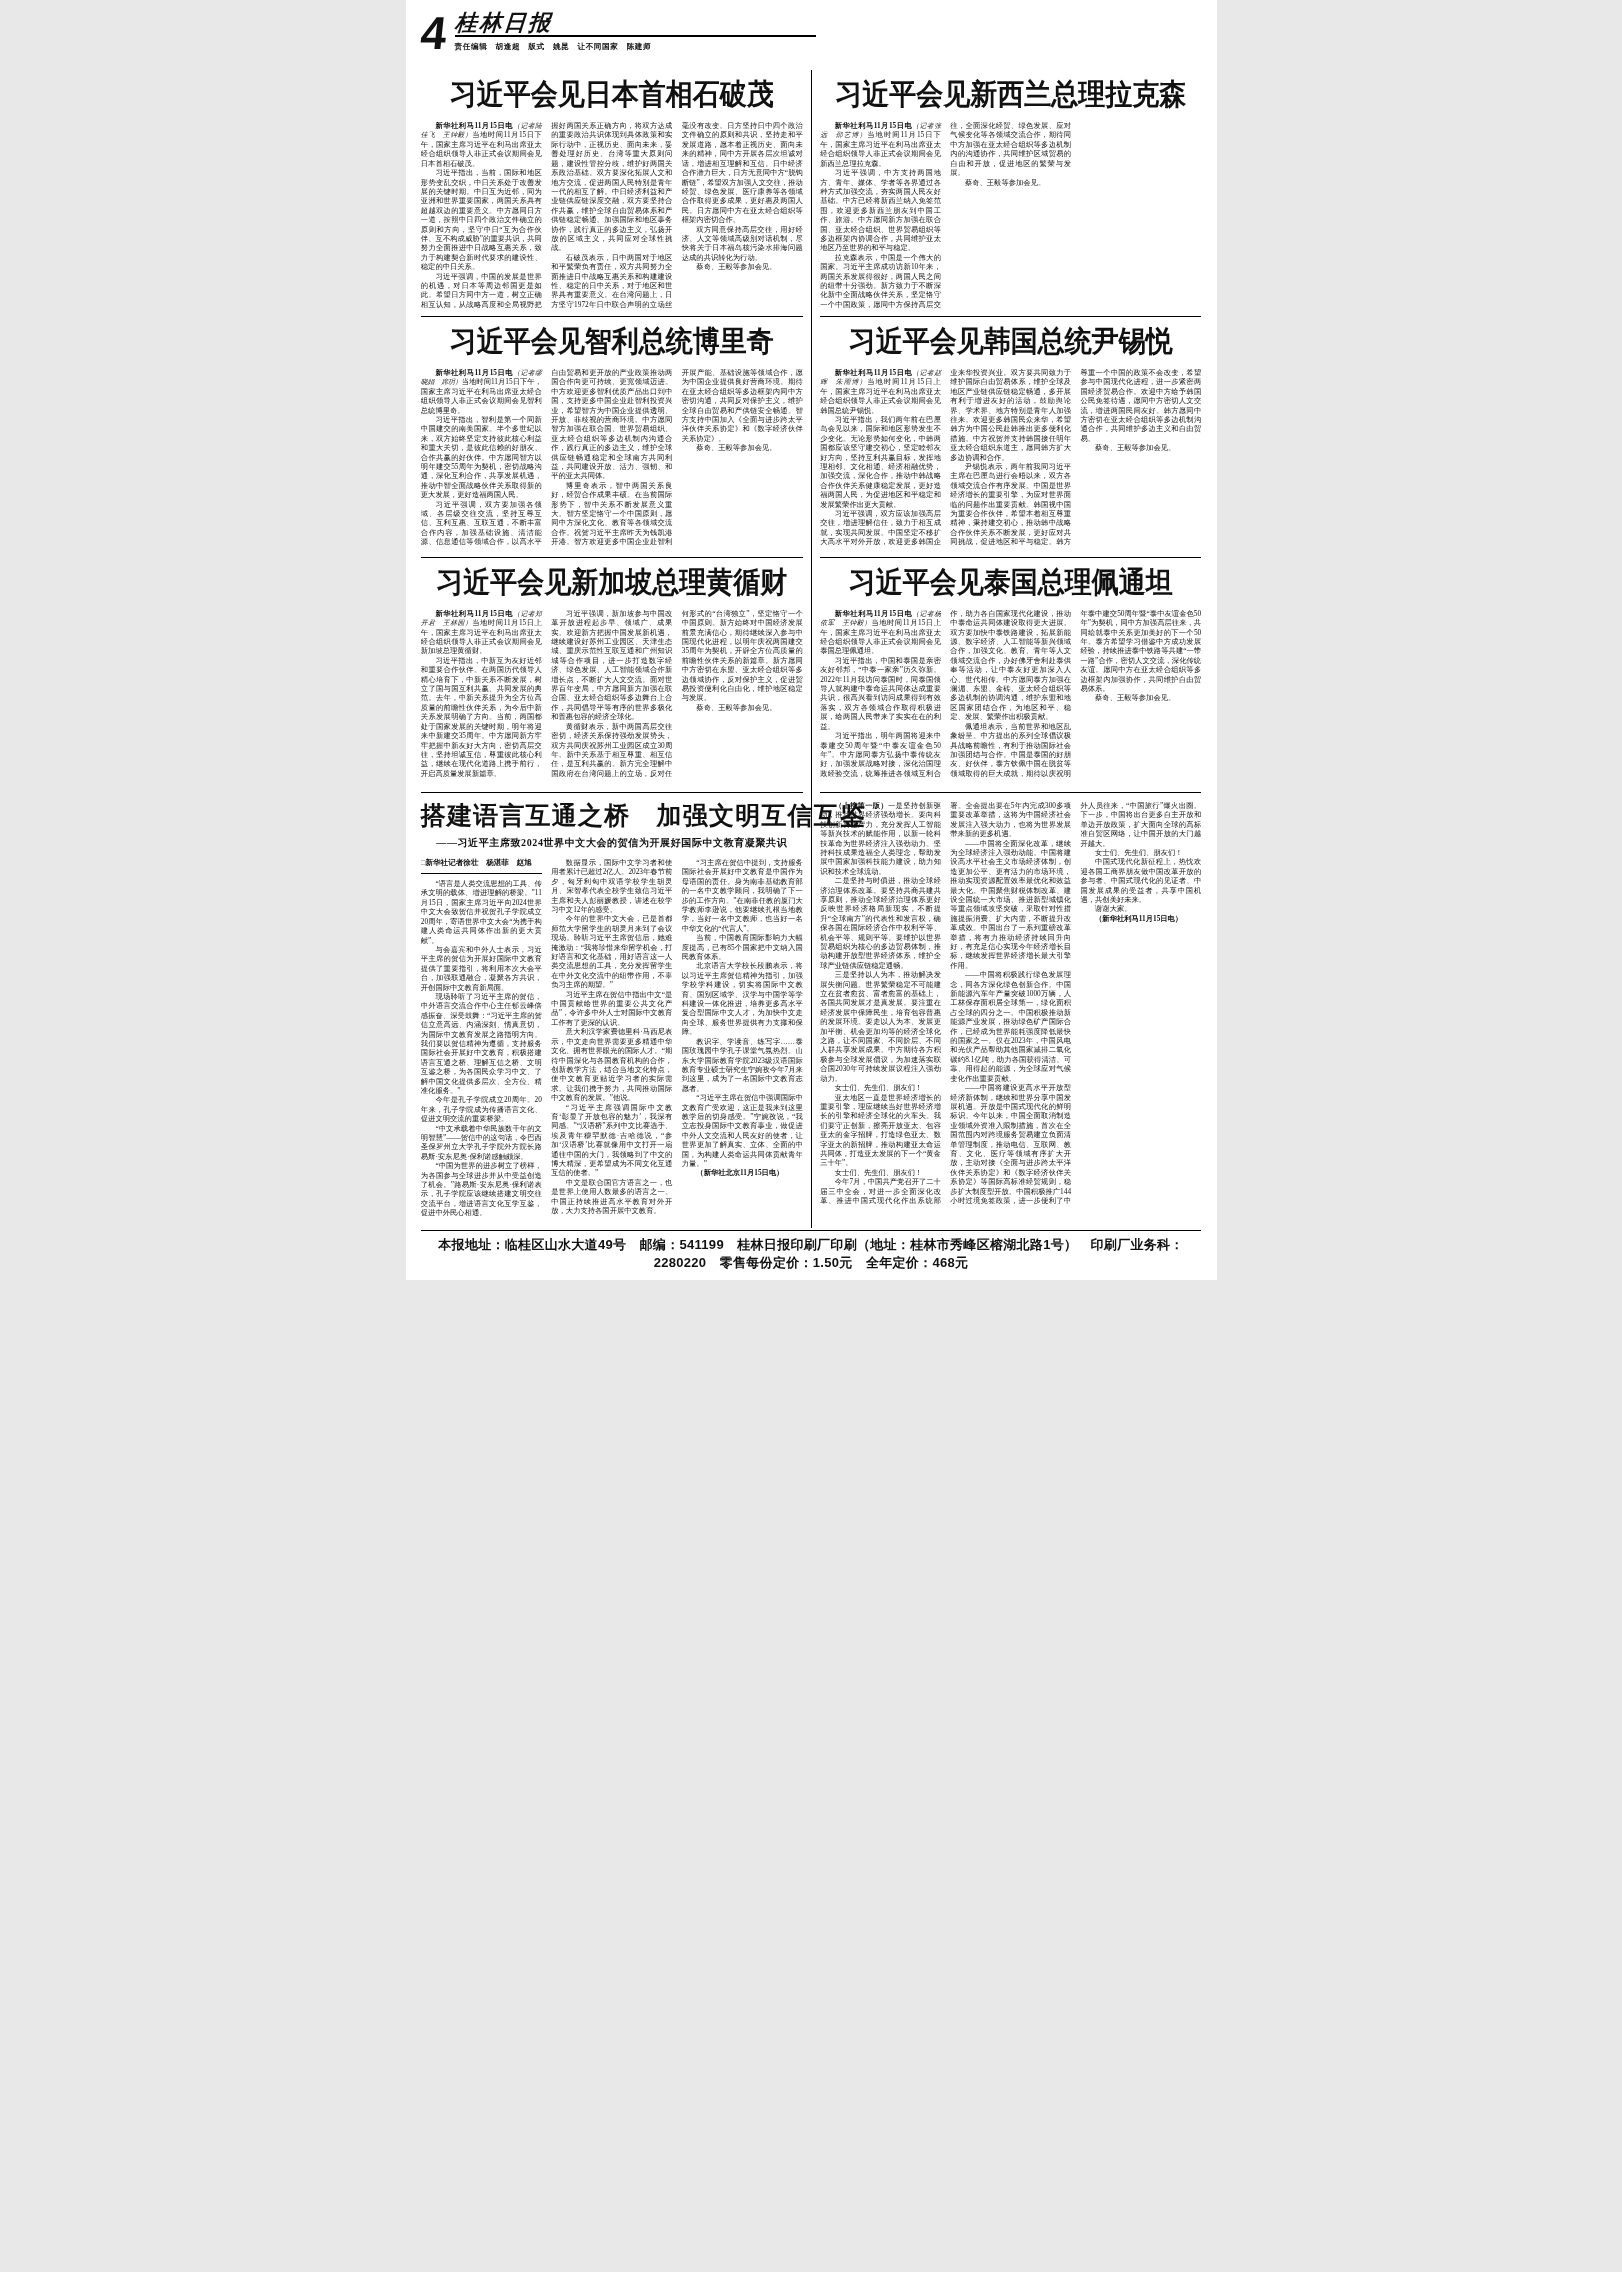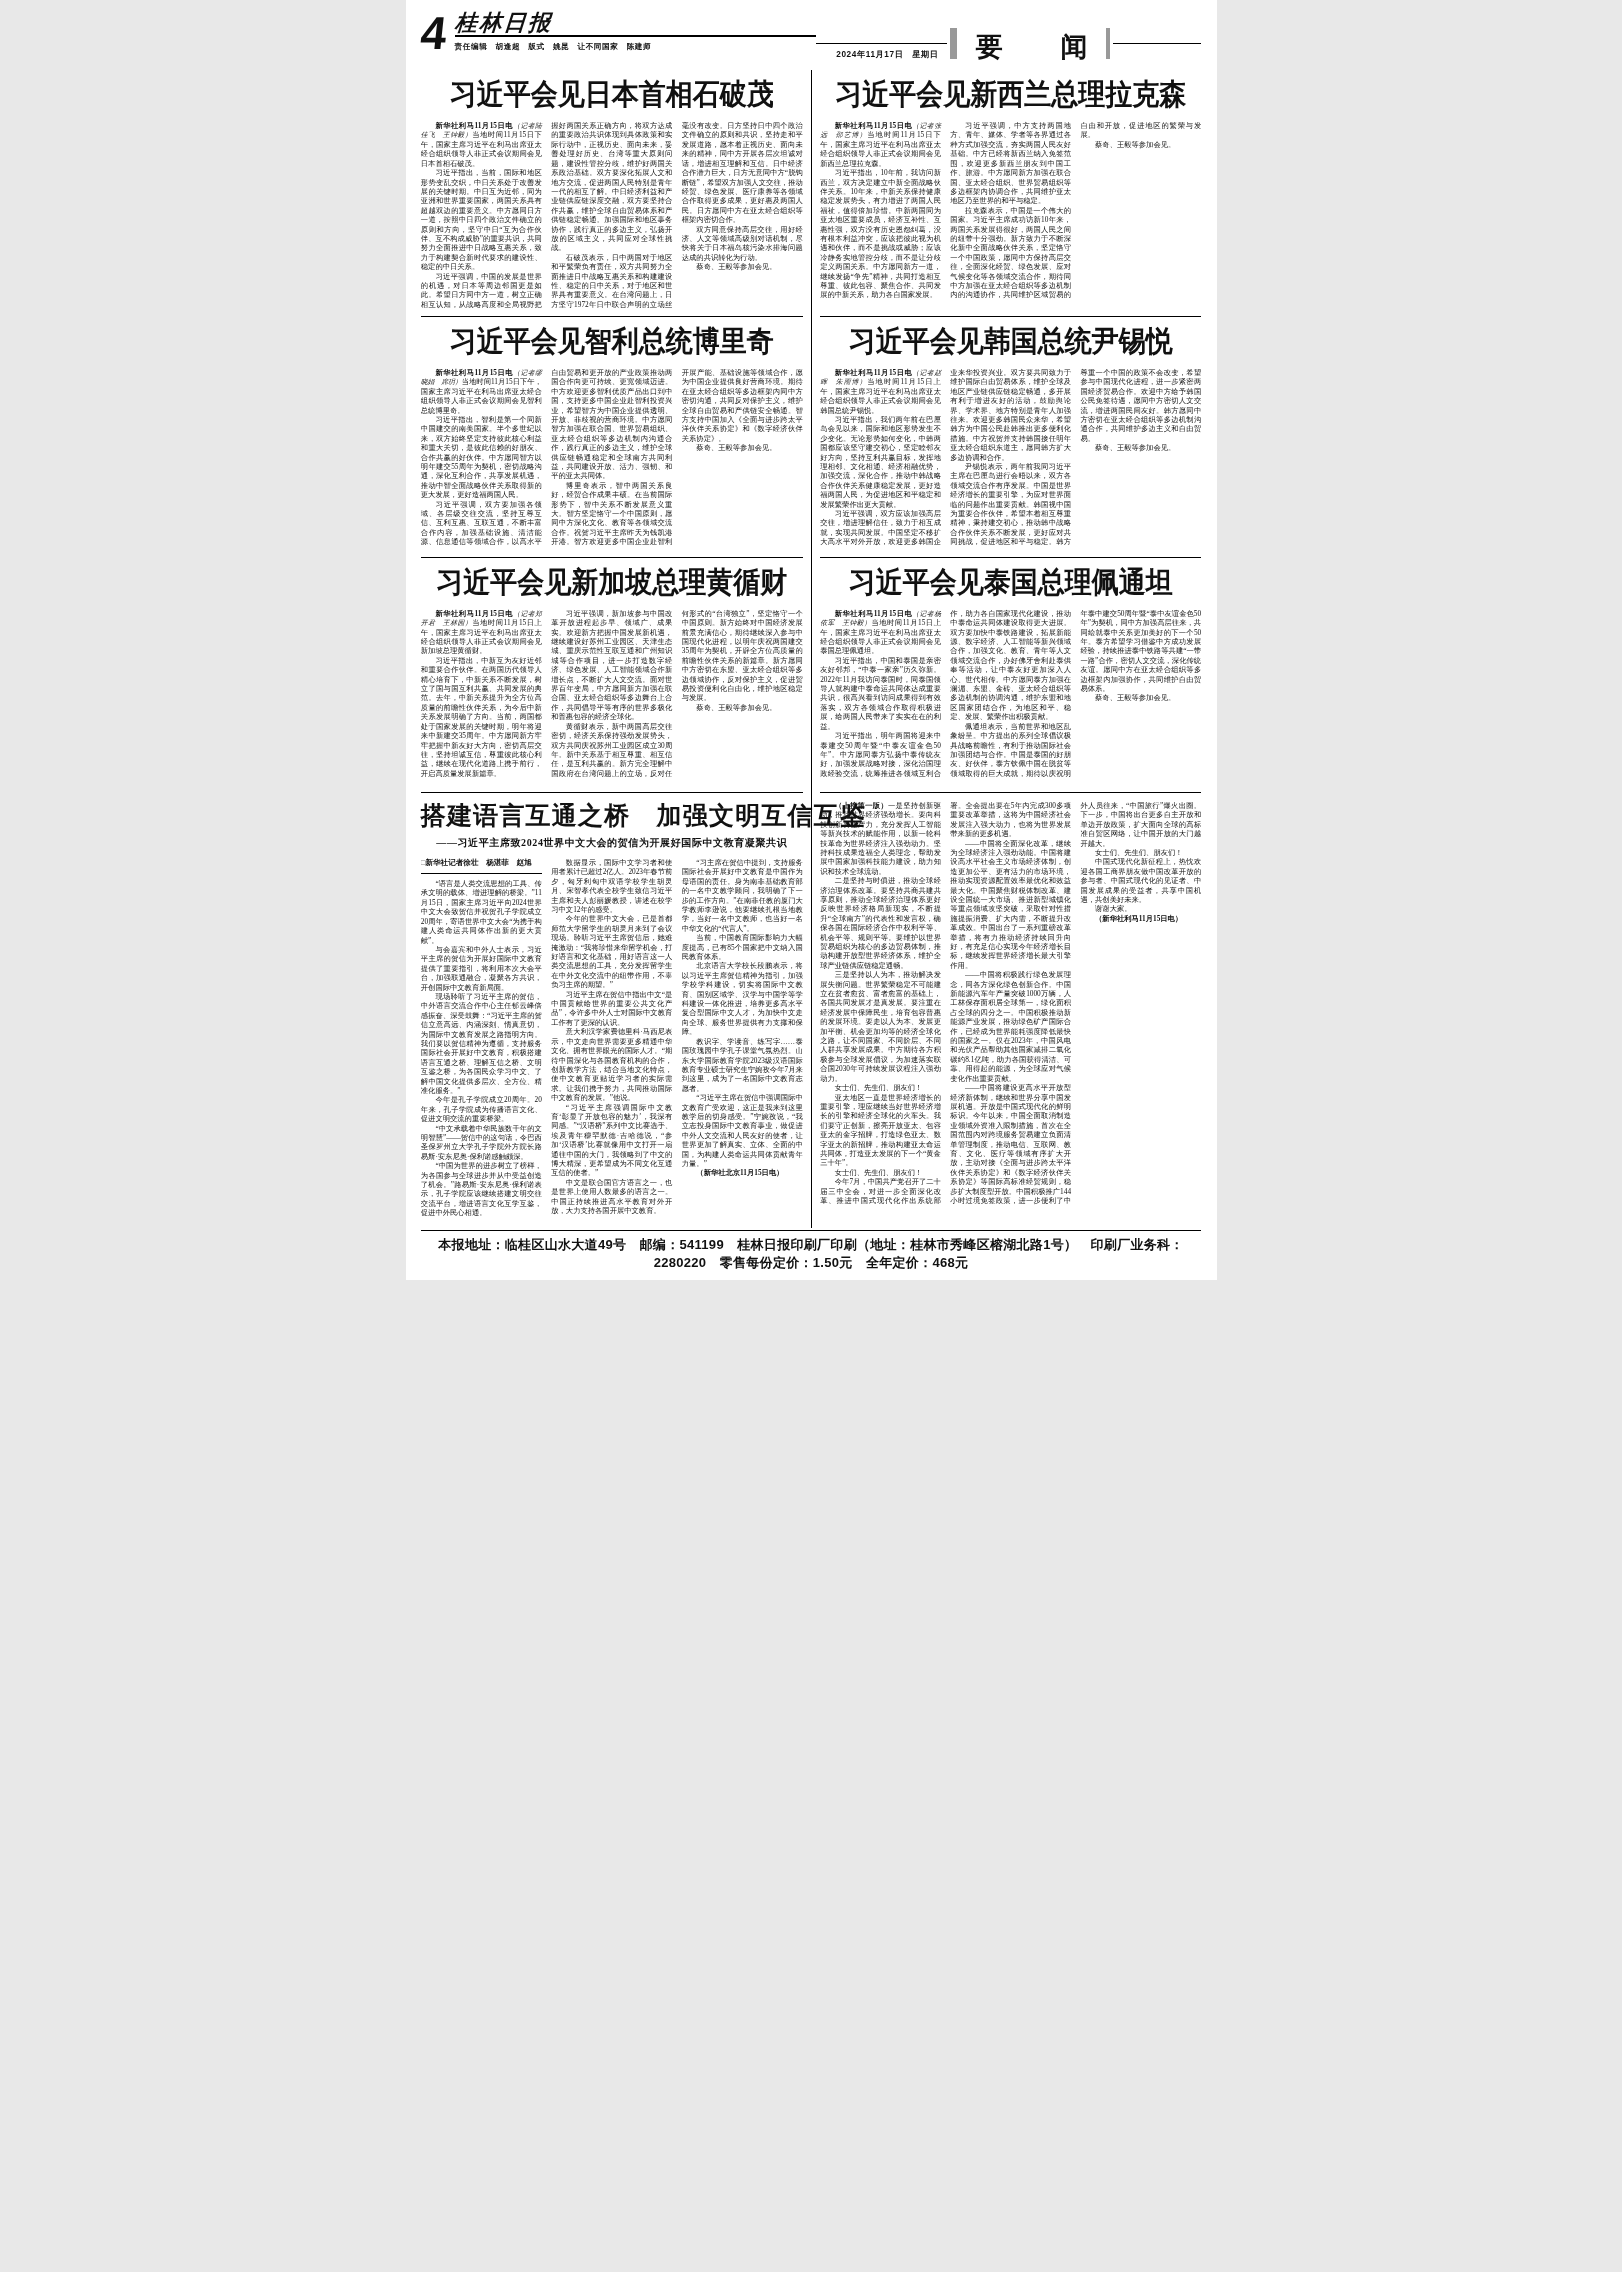--- a/index.html
+++ b/index.html
@@ -58,31 +58,20 @@
 
 <div class="sheet">
 
   <div class="ph">
     <div class="ph-left">
       <div class="page-num">4</div>
       <div class="mast-wrap">
         <span class="masthead">桂林日报</span>
         <div class="mast-rule"></div>
         <div class="editors">责任编辑　胡逢超　版式　姚昆　让不同国家　陈建师</div>
-      </div>
-    </div>
-    <div class="ph-right">
-      <div class="ph-right-row">
-        <div class="rule-seg rule-a">
-          <div class="date-line">2024年11月17日　星期日</div>
-        </div>
-        <div class="gray-block"></div>
-        <div class="section-title">要　闻</div>
-        <div class="gray-block slim"></div>
-        <div class="rule-seg rule-b"></div>
       </div>
     </div>
   </div>
 
   <div class="main">
 
     <div class="half left">
 
       <section class="article">
         <h1 class="headline">习近平会见日本首相石破茂</h1>
@@ -145,21 +134,20 @@
       </section>
 
     </div>
 
     <div class="half right">
 
       <section class="article">
         <h1 class="headline">习近平会见新西兰总理拉克森</h1>
         <div class="body h320">
           <p class="lead"><b class="dateline">新华社利马11月15日电</b><span class="reporters">（记者张远　邵艺博）</span><span>当地时间11月15日下午，国家主席习近平在利马出席亚太经合组织领导人非正式会议期间会见新西兰总理拉克森。</span></p>
-        <p>习近平指出，10年前，我访问新西兰，双方决定建立中新全面战略伙伴关系。10年来，中新关系保持健康稳定发展势头，有力增进了两国人民福祉，值得倍加珍惜。中新两国同为亚太地区重要成员，经济互补性、互惠性强，双方没有历史恩怨纠葛，没有根本利益冲突，应该把彼此视为机遇和伙伴，而不是挑战或威胁；应该冷静务实地管控分歧，而不是让分歧定义两国关系。中方愿同新方一道，继续发扬“争先”精神，共同打造相互尊重、彼此包容、聚焦合作、共同发展的中新关系，助力各自国家发展。</p>
             <p>习近平强调，中方支持两国地方、青年、媒体、学者等各界通过各种方式加强交流，夯实两国人民友好基础。中方已经将新西兰纳入免签范围，欢迎更多新西兰朋友到中国工作、旅游。中方愿同新方加强在联合国、亚太经合组织、世界贸易组织等多边框架内协调合作，共同维护亚太地区乃至世界的和平与稳定。</p>
             <p>拉克森表示，中国是一个伟大的国家。习近平主席成功访新10年来，两国关系发展得很好，两国人民之间的纽带十分强劲。新方致力于不断深化新中全面战略伙伴关系，坚定恪守一个中国政策，愿同中方保持高层交往，全面深化经贸、绿色发展、应对气候变化等各领域交流合作，期待同中方加强在亚太经合组织等多边机制内的沟通协作，共同维护区域贸易的自由和开放，促进地区的繁荣与发展。</p>
             <p>蔡奇、王毅等参加会见。</p>
           </div>
       </section>
 
       <section class="article">
         <h1 class="headline">习近平会见韩国总统尹锡悦</h1>
         <div class="body h310">
           <p class="lead"><b class="dateline">新华社利马11月15日电</b><span class="reporters">（记者赵晖　朱雨博）</span><span>当地时间11月15日上午，国家主席习近平在利马出席亚太经合组织领导人非正式会议期间会见韩国总统尹锡悦。</span></p>

